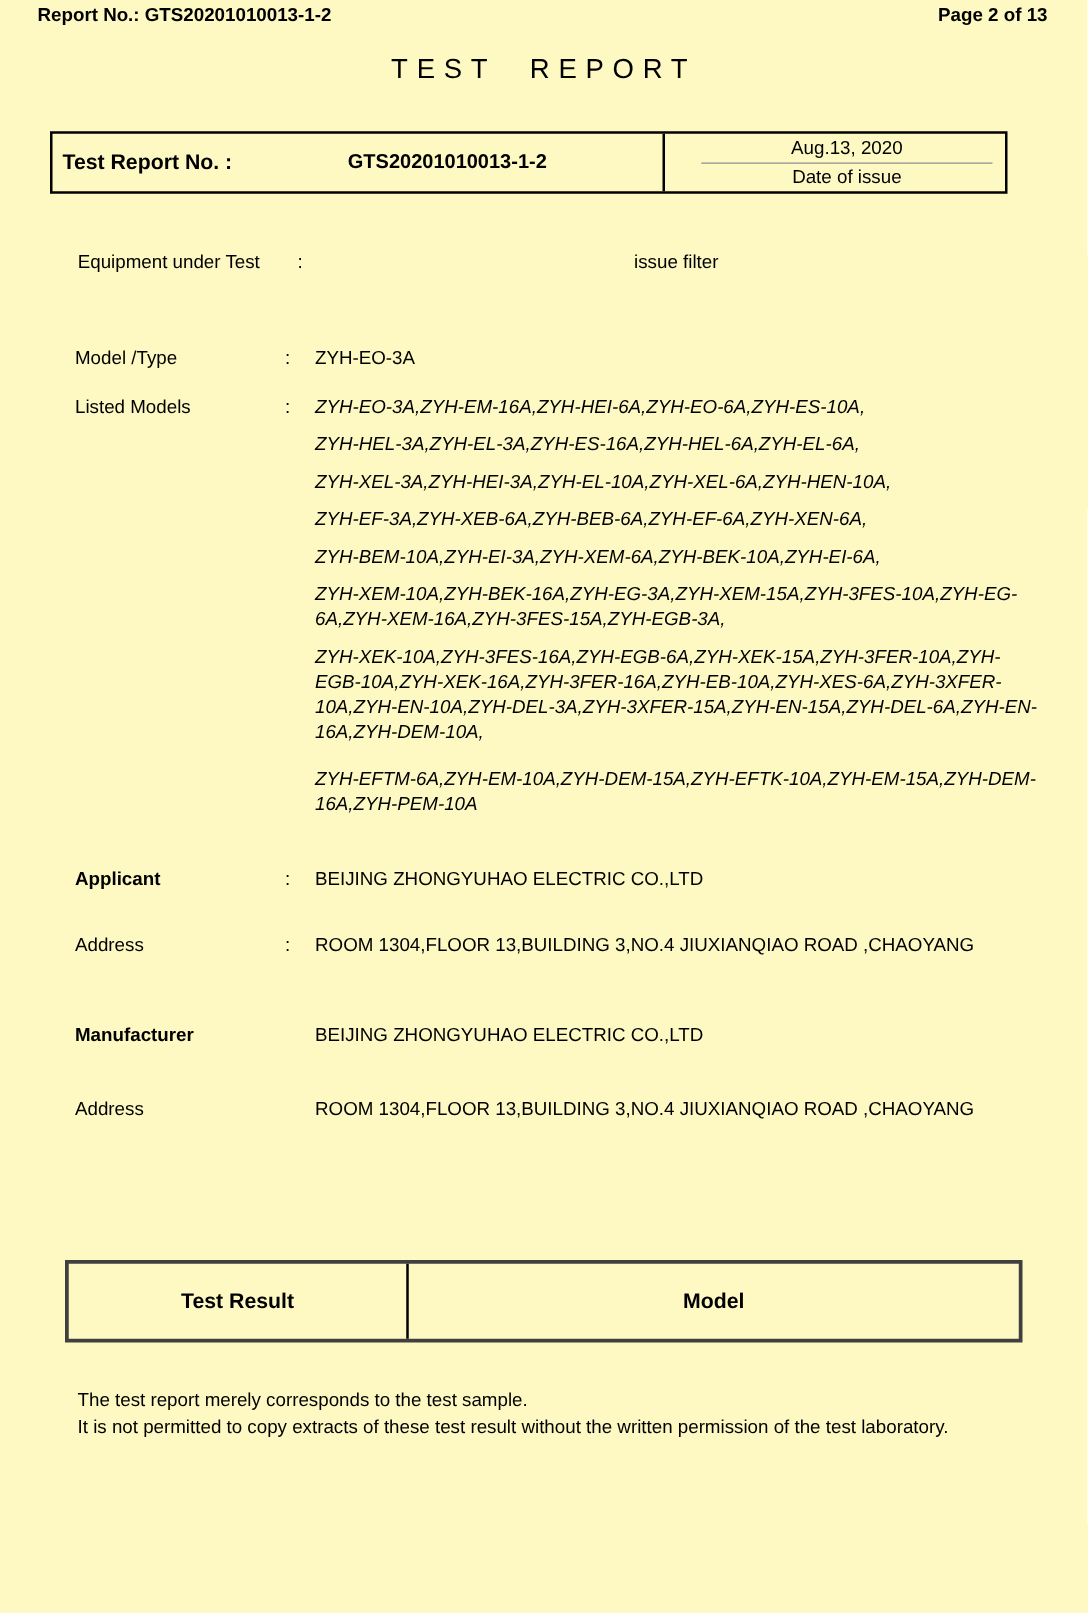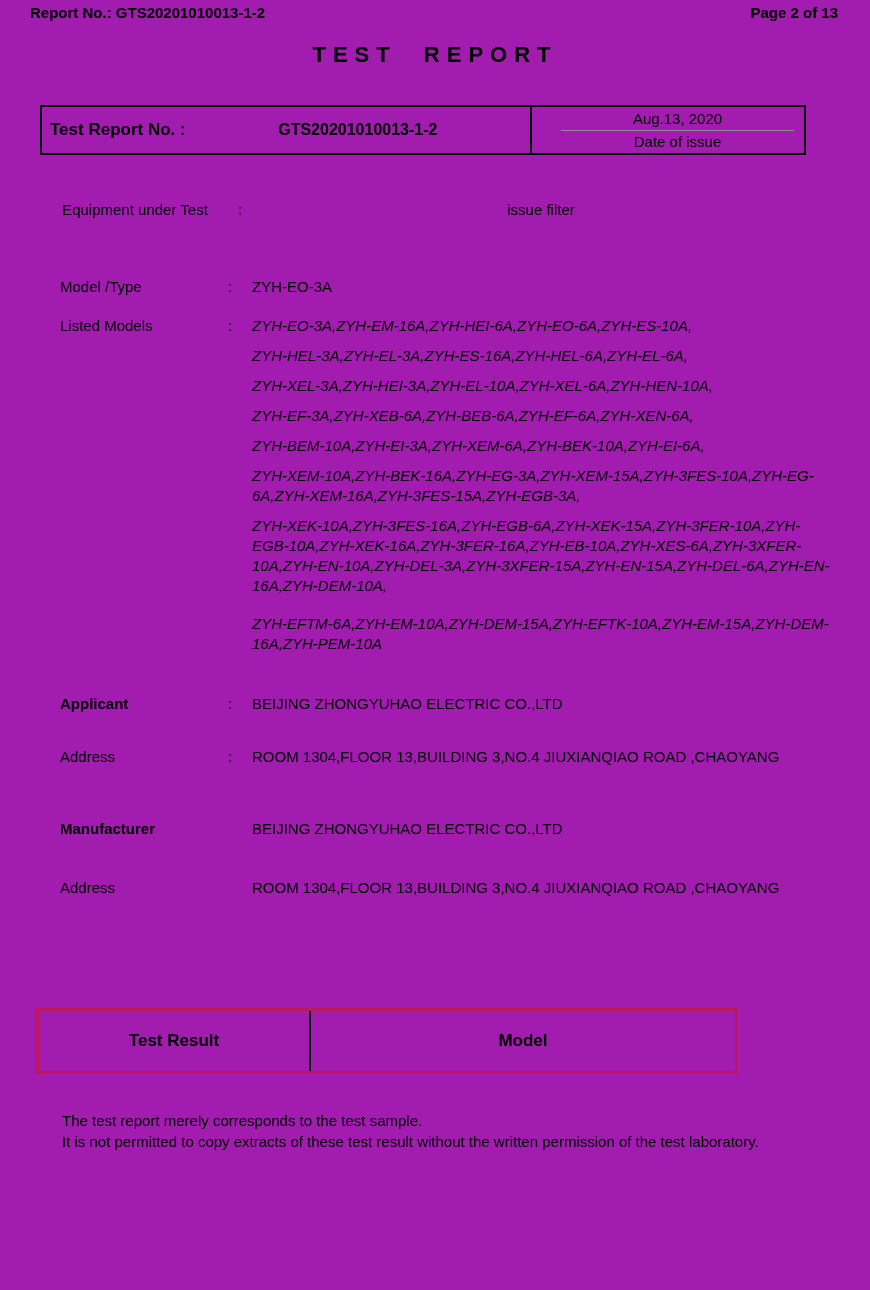--- a/index.html
+++ b/index.html
@@ -1,38 +1,38 @@
 <!DOCTYPE html>
 <html><head>
 <meta charset="utf-8">
 <style>
   html, body { margin: 0; padding: 0; background: #ffffff; }
   .page {
     position: relative;
     width: 870px;
     height: 1290px;
-    background: #a21caf;
+    background: #fef9c3;
     color: #000000;
     font-family: "Liberation Sans", sans-serif;
     overflow: hidden;
   }
   .doc-header {
     position: absolute;
     top: 4px; left: 30px; right: 32px;
     display: flex;
     justify-content: space-between;
     font-size: 15px;
     font-weight: bold;
   }
   .doc-title {
     position: absolute;
     top: 42px; left: 0; width: 100%;
     text-align: center;
     font-size: 22px;
-    font-weight: bold;
+    font-weight: normal;
     letter-spacing: 7px;
     word-spacing: 14px;
   }
   .report-table {
     position: absolute;
     top: 105px; left: 40px;
     width: 766px; height: 50px;
     border: 2px solid #000;
     box-sizing: border-box;
     display: flex;
@@ -71,23 +71,23 @@
   .row-model { top: 277px; }
   .row-listed { top: 316px; }
   .row-applicant { top: 694px; }
   .row-address1 { top: 747px; }
   .row-manufacturer { top: 819px; }
   .row-address2 { top: 878px; }
   .model-para { margin: 0 0 10px 0; font-style: italic; }
   .model-para.last { margin-top: 18px; margin-bottom: 0; }
   .result-table {
     position: absolute;
-    top: 1008px; left: 36px;
-    width: 702px; height: 66px;
-    border: 3px solid #be185d;
+    top: 1008px; left: 52px;
+    width: 766px; height: 66px;
+    border: 3px solid #404040;
     box-sizing: border-box;
     display: flex;
   }
   .res-left {
     flex: 0 0 270px;
     border-right: 2px solid #000;
     display: flex;
     align-items: center;
     justify-content: center;
     font-size: 17px;

